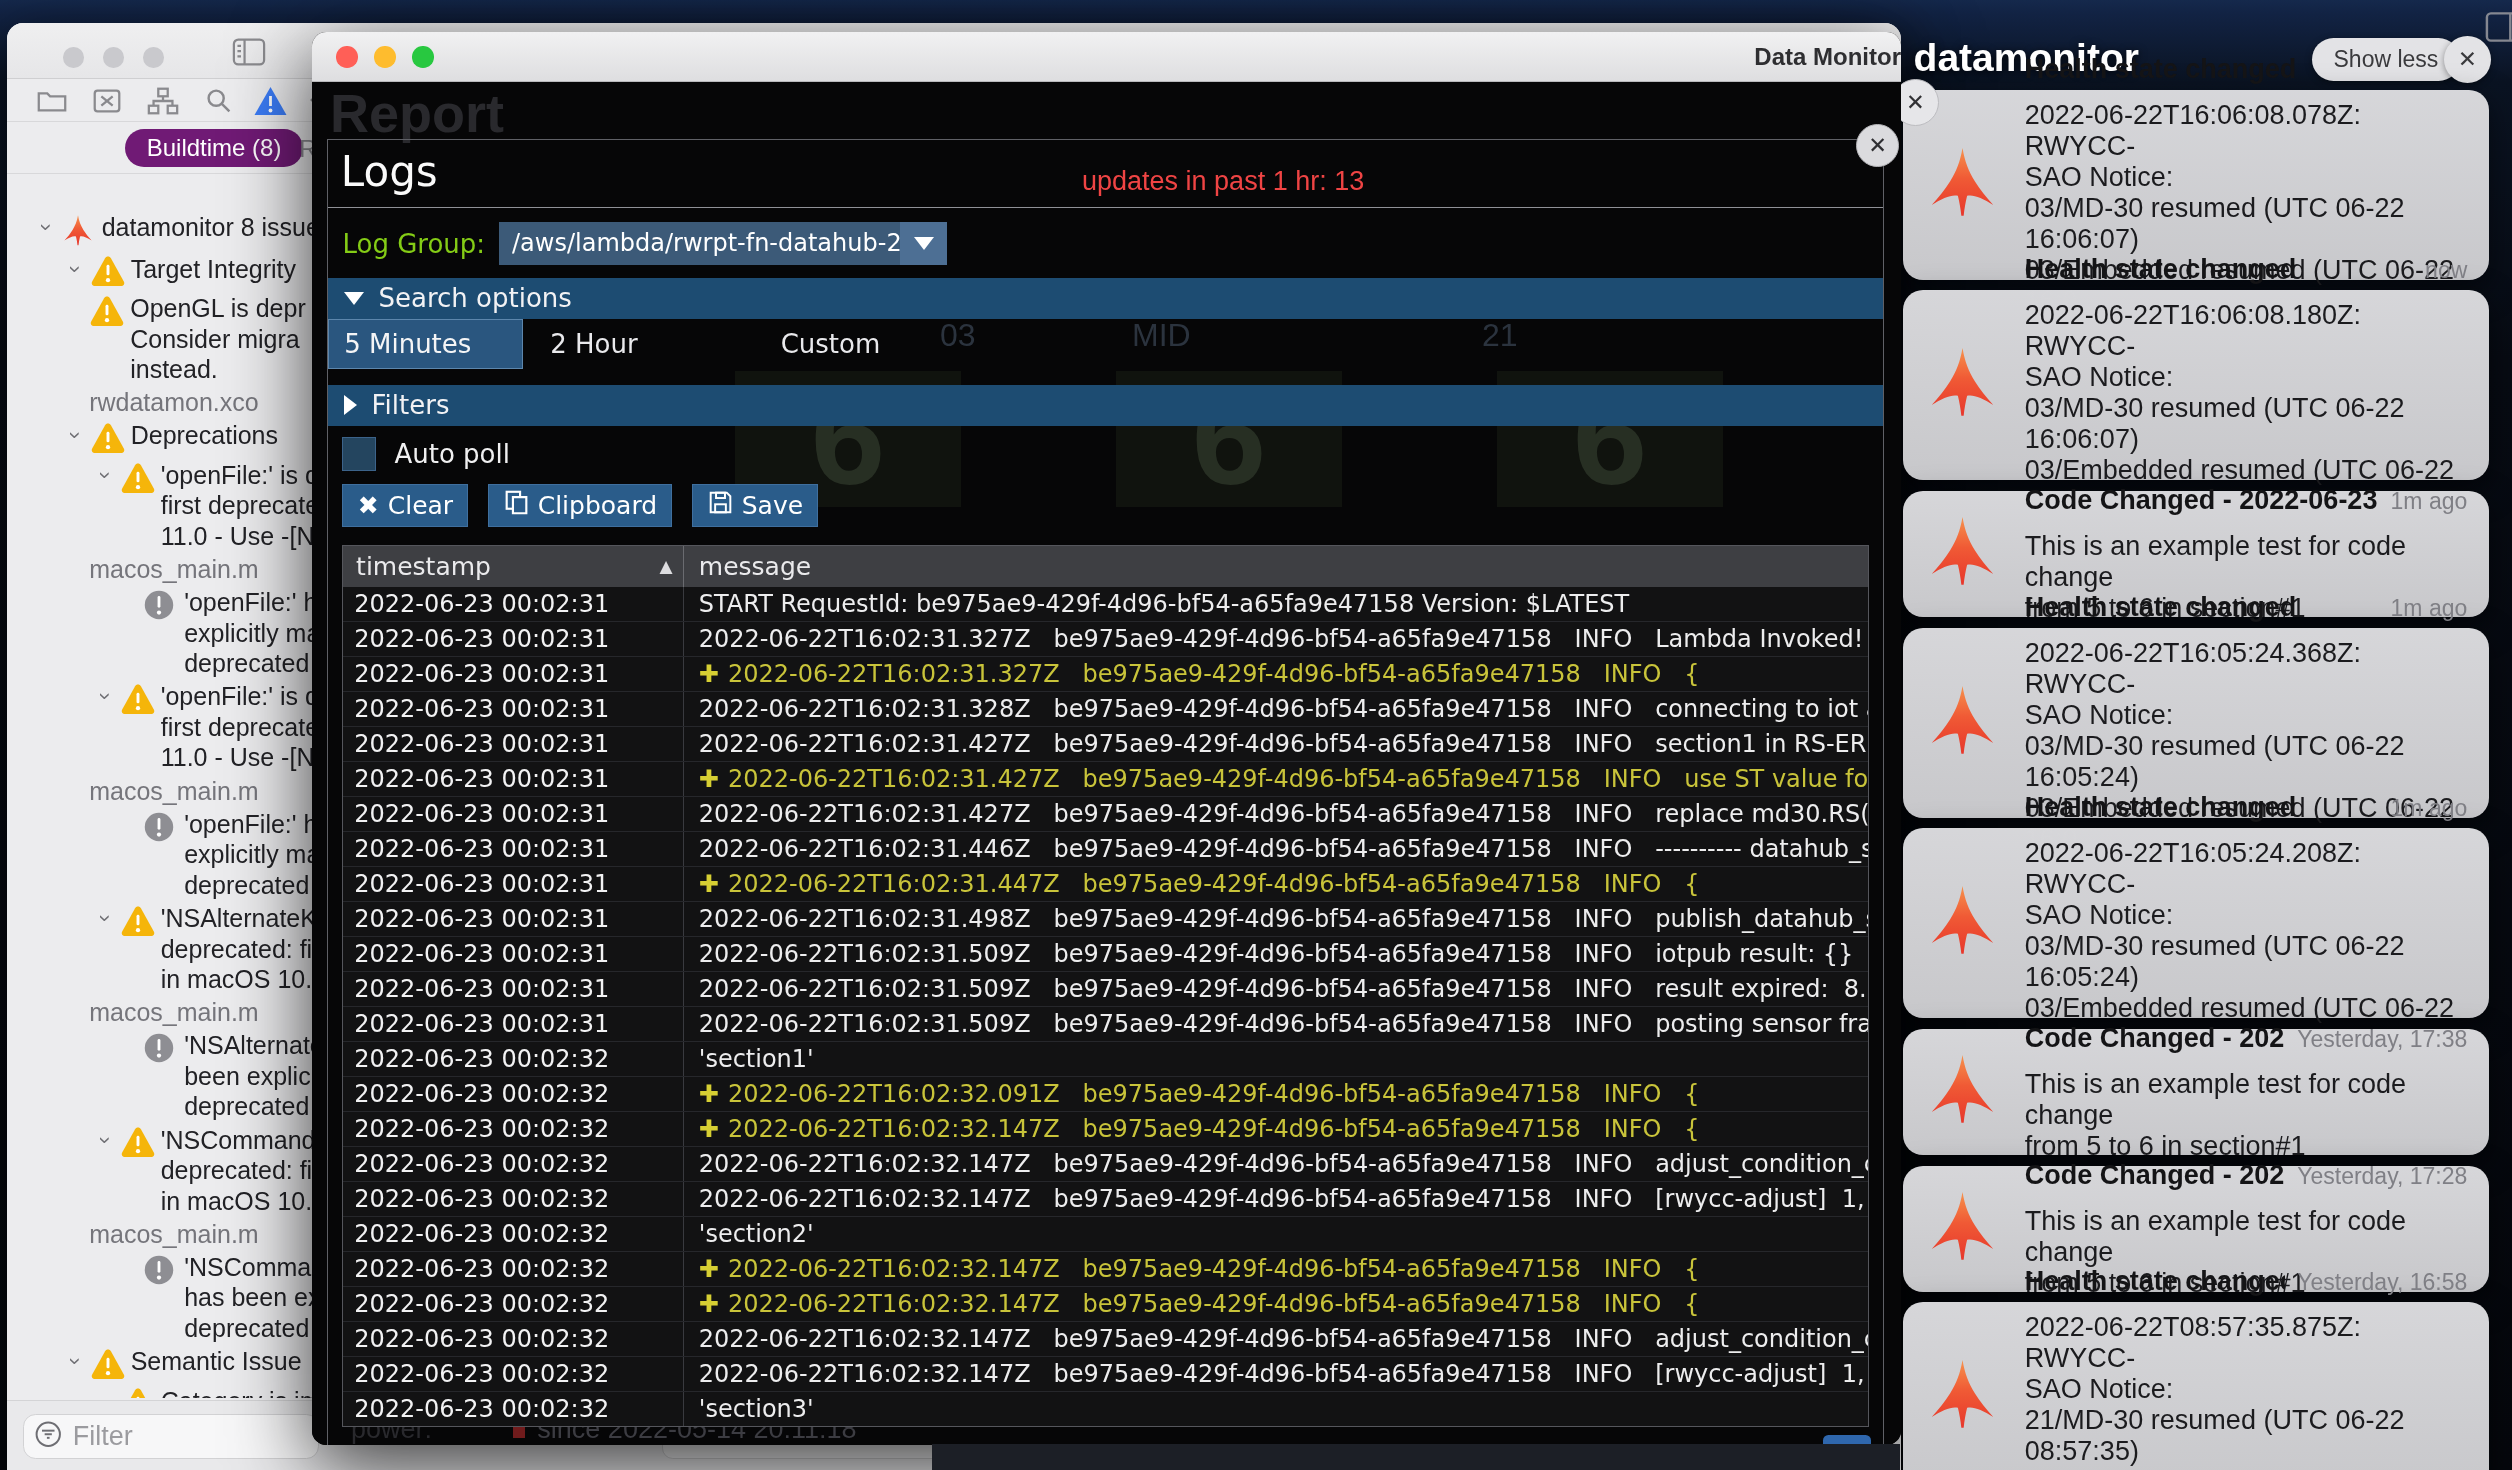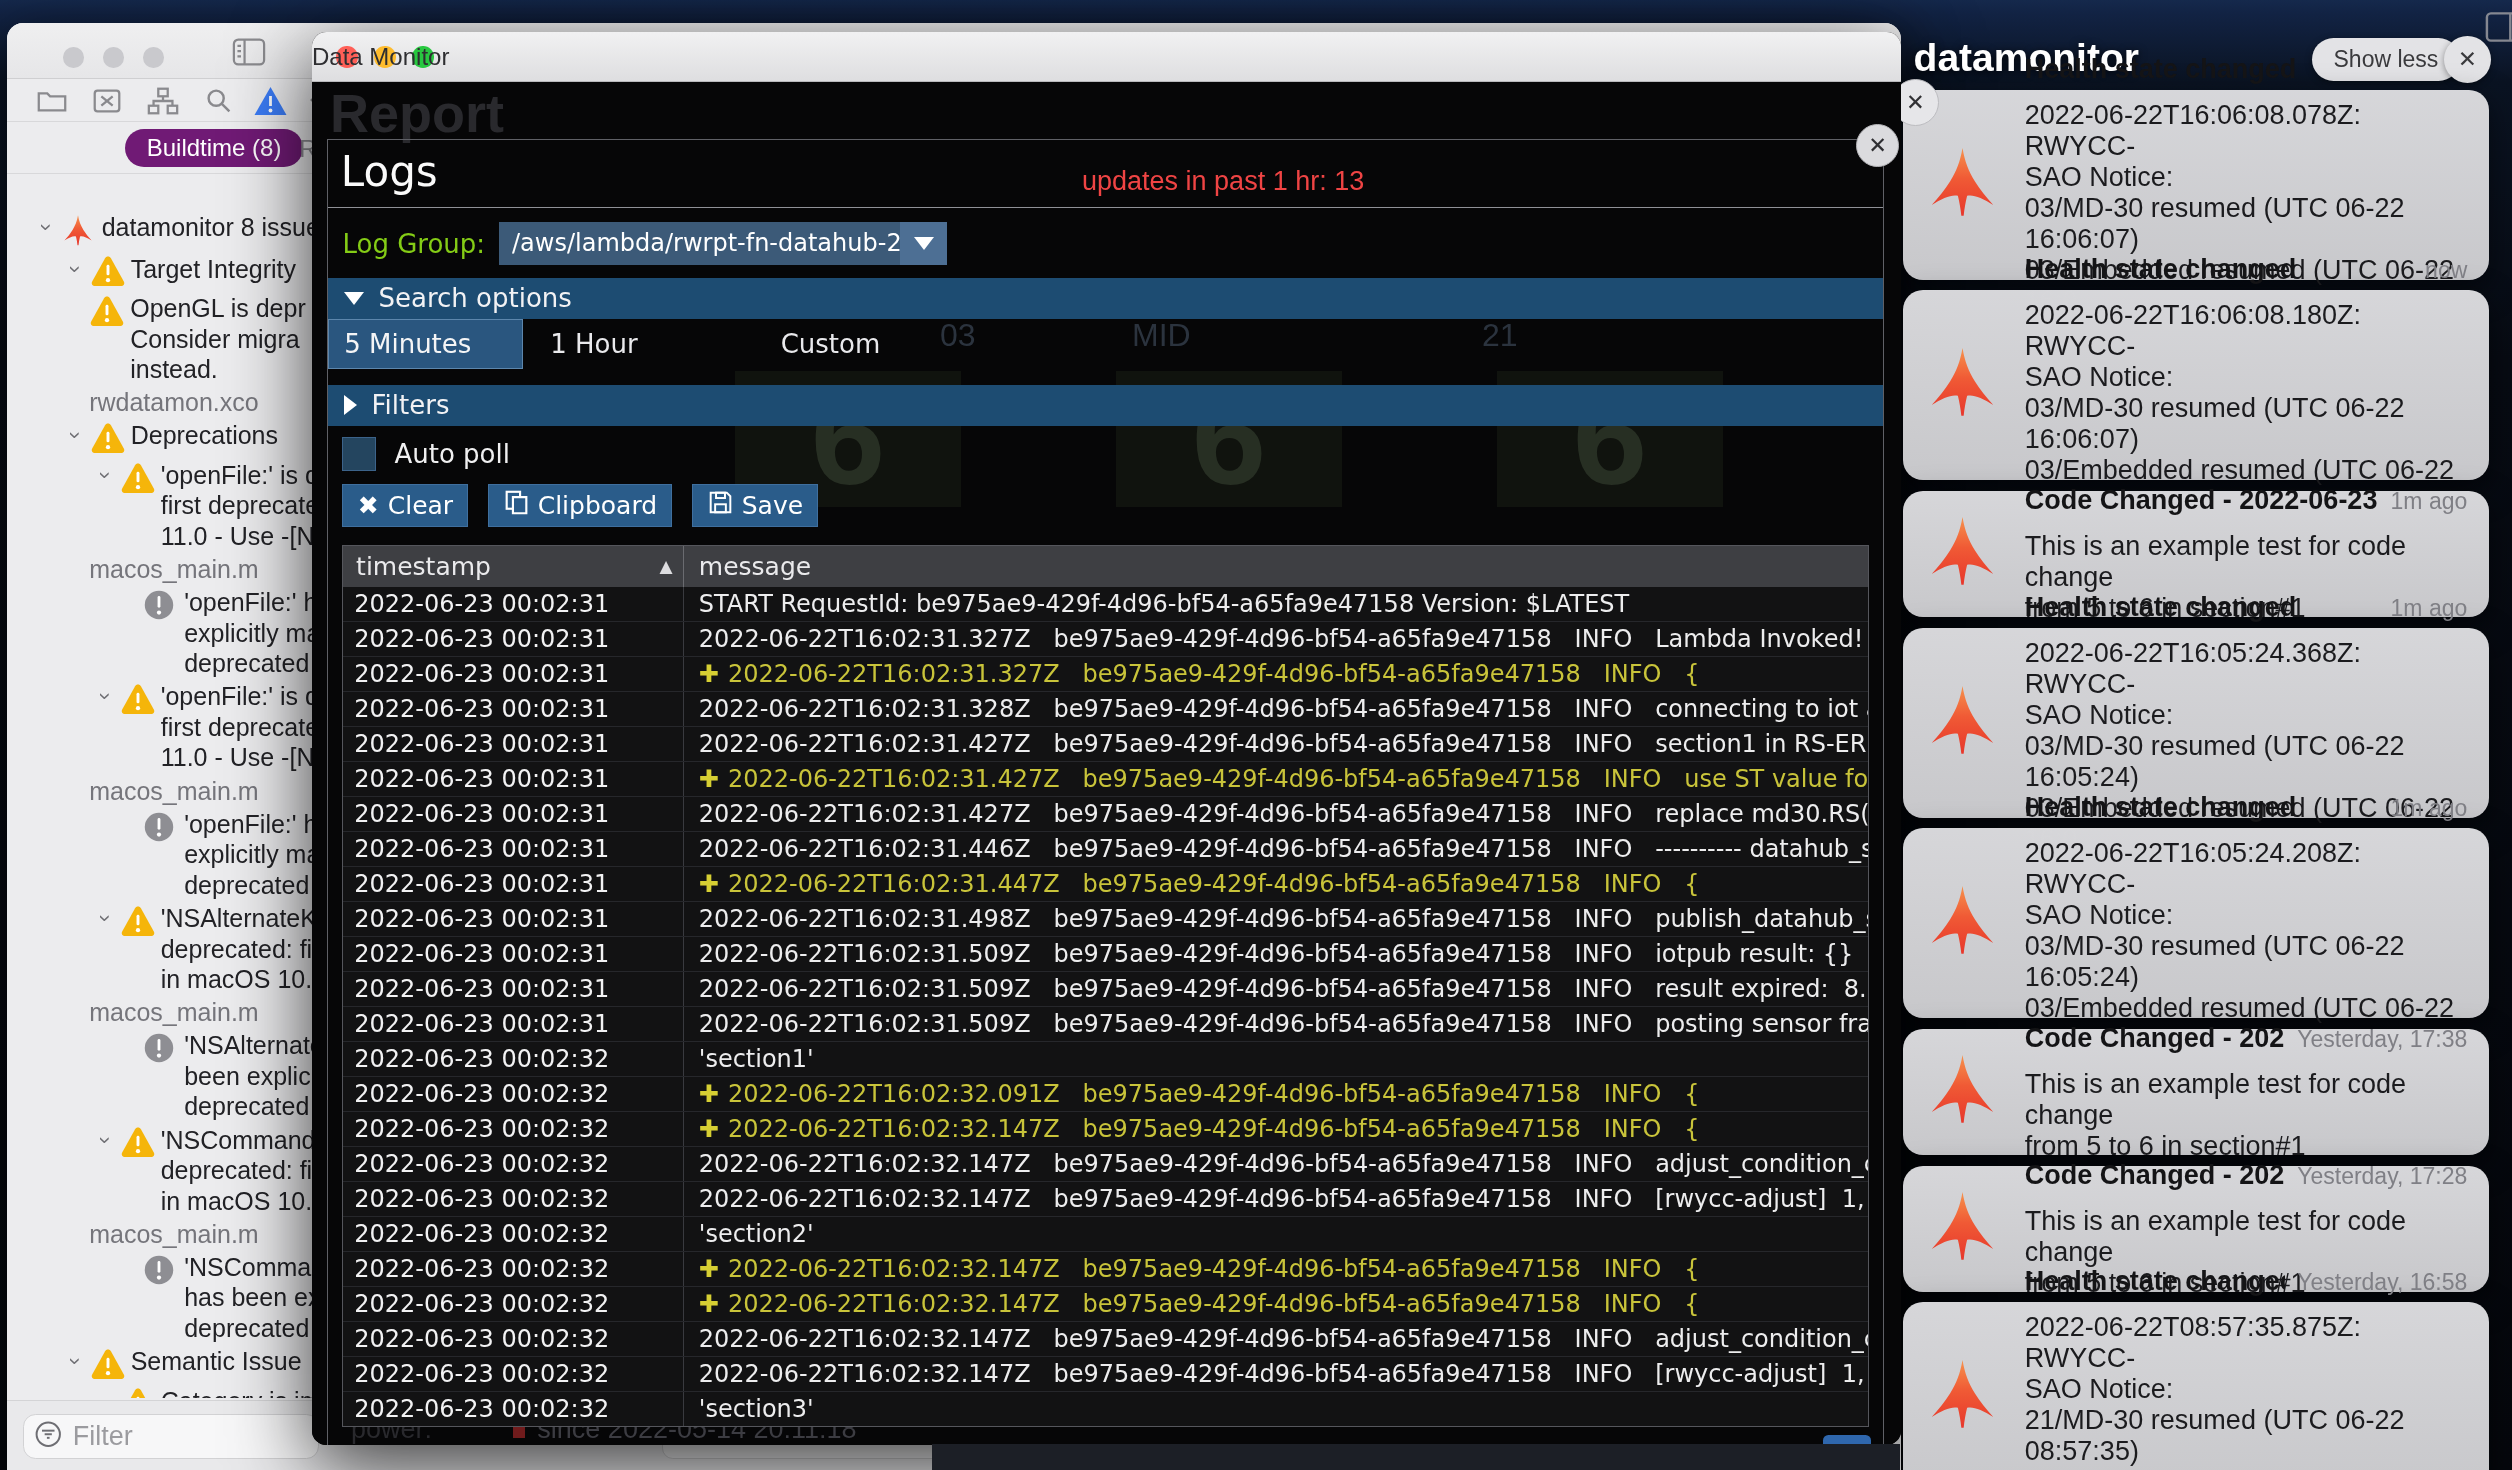--- a/index.html
+++ b/index.html
@@ -34,21 +34,21 @@
   .xc-filterfield .ph { font-size:27px; color:#9b9b9f; margin-left:9px; }
   .xc-bottom-chev { position:absolute; top:23px; color:#b9b9bd; font-size:23px; }
   .xc-bottom-outline { position:absolute; left:655px; top:12.6px; width:359px; height:45px; border:0.9px solid #d0d0d2; border-radius:10.8px; background:#f3f3f4; }
   .bottom-dark { position:absolute; left:932px; top:1444px; width:968px; height:27px; background:#1c1f26; z-index:3; }
 
   
   .monitor-window { position:absolute; left:312px; top:32px; width:1589px; height:1413px;
     background:#070708; border-radius:14.3px; overflow:hidden; z-index:2; box-shadow:0 21.5px 81px rgba(0,0,0,.75); }
   .dm-titlebar { position:relative; height:50px; background:linear-gradient(#f1f1f2,#dedee0); border-bottom:0.9px solid #b9b9bc; }
   .dm-light { position:absolute; top:14.3px; width:21.5px; height:21.5px; border-radius:50%; }
-  .dm-title { position:absolute; left:0; right:0; top:10.8px; text-align:left; font-size:24px; font-weight:normal; color:#2e2e31; }
+  .dm-title { position:absolute; left:0; right:0; top:10.8px; text-align:right; font-size:24px; font-weight:bold; color:#2e2e31; }
   .dm-content { position:absolute; left:0; right:0; top:50px; bottom:0; background:#060607; }
   .ghost { position:absolute; z-index:0; white-space:nowrap; }
   .ghost-report { left:18px; top:0px; font-size:54px; font-weight:bold; color:#29292d; }
   .ghost-updates { left:742px; top:84px; font-size:27px; color:#ef4444;margin-left:28px; }
   .ghost-rw { top:235px; font-size:32px; color:#2b333e; }
   .ghost-box { top:289px; width:226px; height:136px; background:#10130e; color:#272f23;
     font-size:134px; font-weight:bold; text-align:center; line-height:134px; }
   .ghost-power { left:39px; top:1332px; font-size:27px; color:#29292d; }
   .ghost-power .dot { display:inline-block; width:11.7px; height:11.7px; background:rgba(201,45,45,.55); margin:0 12.6px 0 81px; }
   .ghost-power .since { color:#3c3c42; }
@@ -405,21 +405,21 @@
               <div class="tri-down"></div>
             </div>
         </div>
       </div>
       <div class="dm-bar">
         <div class="tri-down"></div>
         <span class="blabel">Search options</span>
       </div>
       <div class="time-row">
         <div class="time-sel">5 Minutes</div>
-        <div class="time-opt time-1h">1 Hour</div>
+        <div class="time-opt time-1h">2 Hour</div>
         <div class="time-opt time-cu">Custom</div>
       </div>
       <div class="dm-bar" style="margin-top:16px">
         <div class="tri-right"></div>
         <span class="blabel">Filters</span>
       </div>
       <div class="autopoll">
         <div class="ap-check"></div>
         <span class="ap-label">Auto poll</span>
       </div>

